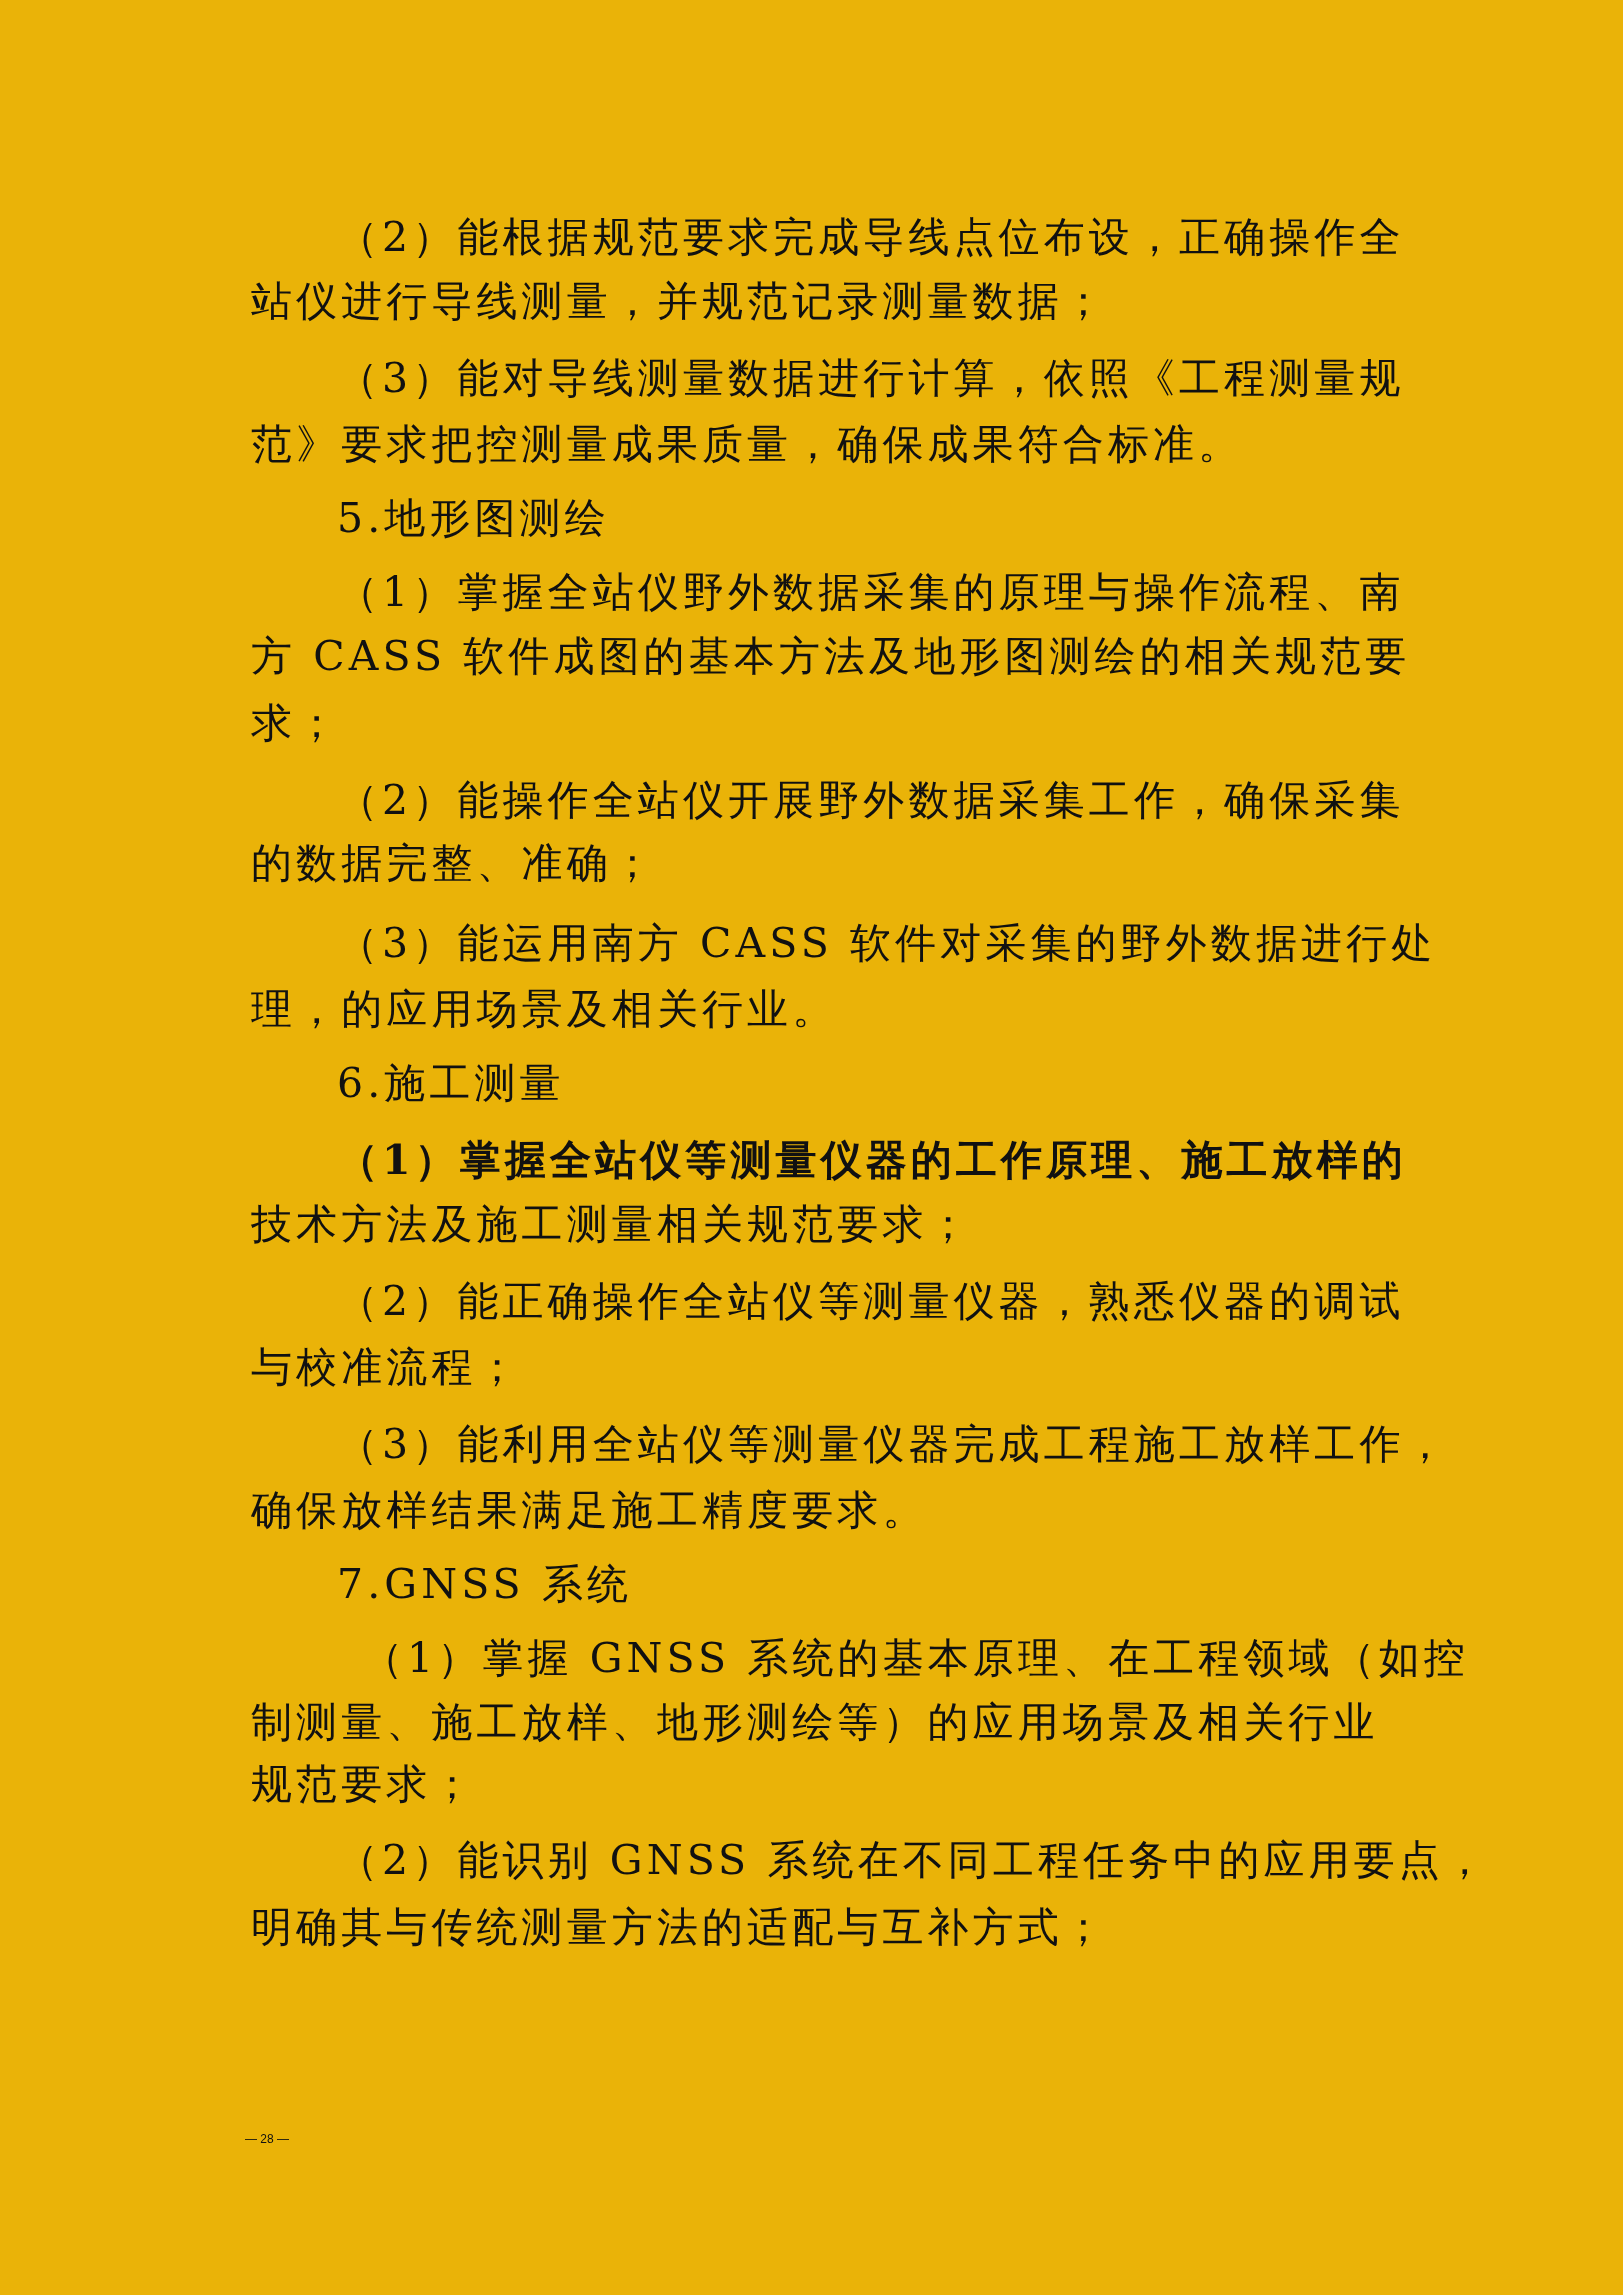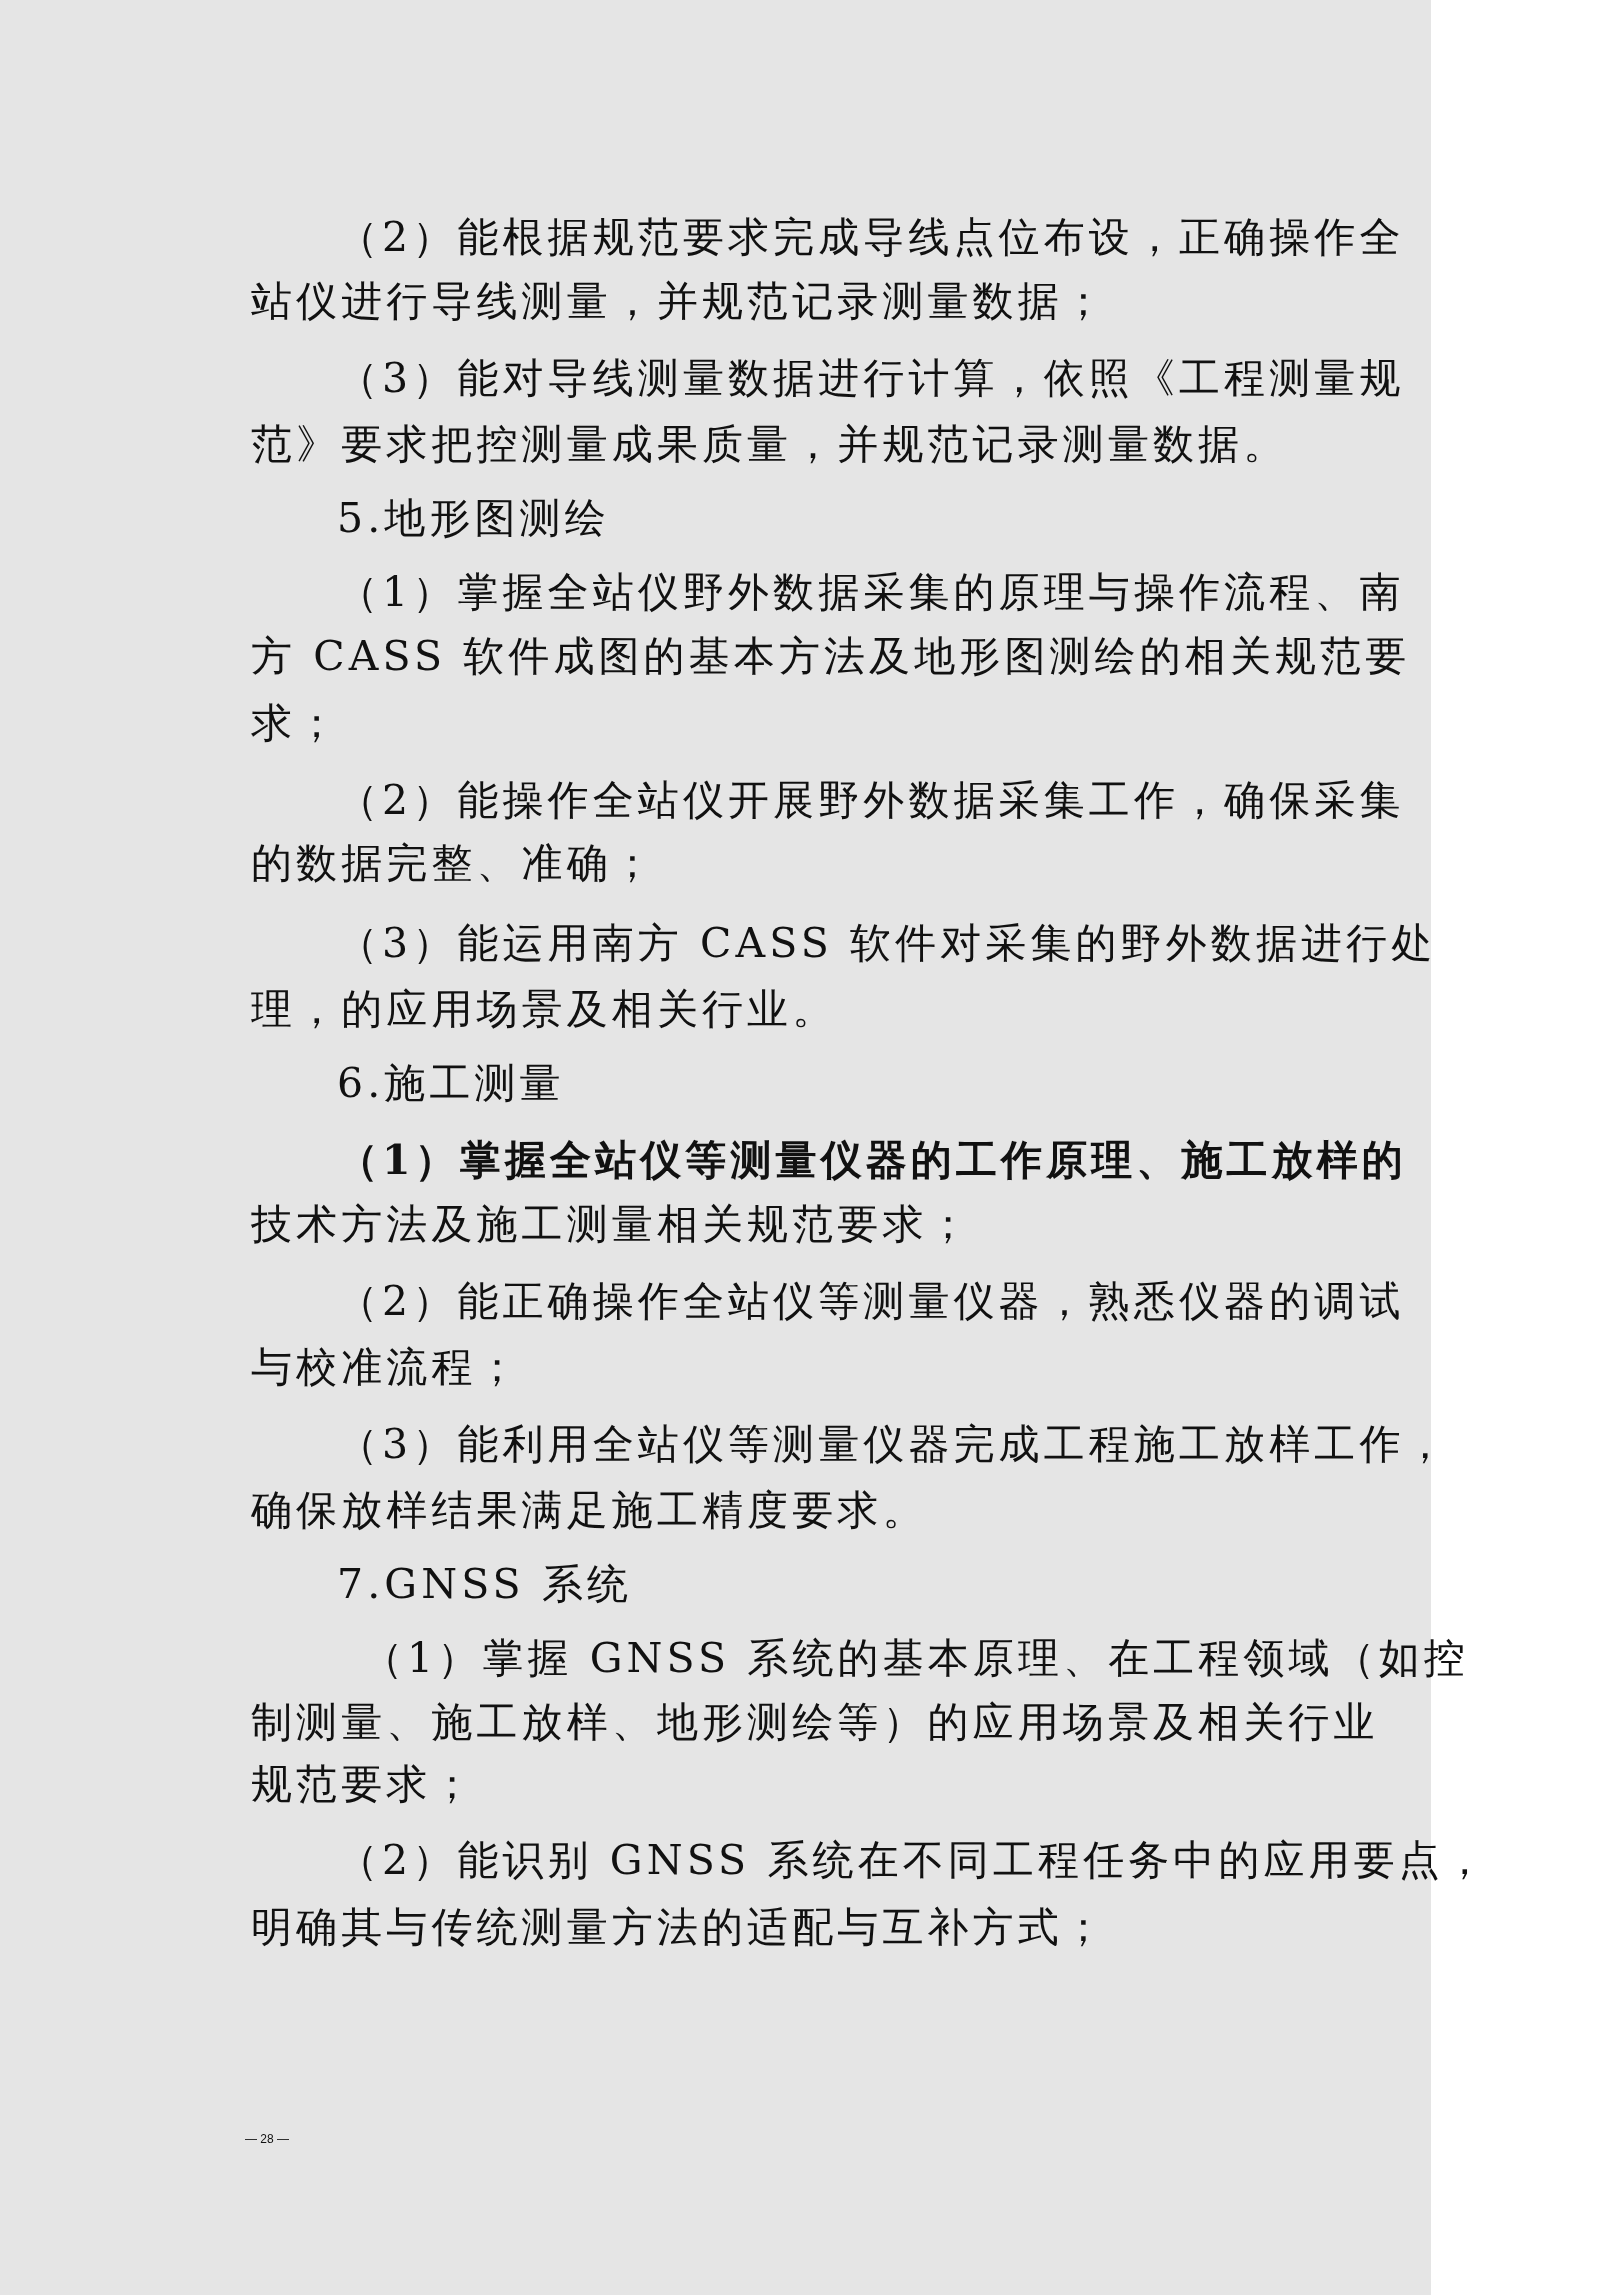--- a/index.html
+++ b/index.html
@@ -1,17 +1,17 @@
 <!DOCTYPE html>
 <html style="font-size:8.2px"><head>
   <meta charset="utf-8">
   <style>
     html, body { margin: 0; padding: 0; background: #ffffff; }
     body { width: 1623px; height: 2295px; position: relative; overflow: hidden; }
-    .page { position: absolute; left: 0; top: 0; width: 1431px; height: 2295px; background: #e5e5e5; }
+    .page { position: absolute; left: 0; top: 0; width: 1623px; height: 2295px; background: #eab308; }
     .line {
       position: absolute;
       left: 251px;
       white-space: nowrap;
       font-family: "DejaVu Serif", "Liberation Serif", serif;
       font-size: 41px;
       line-height: 51px;
       color: #111;
       letter-spacing: 4.1px;
     }
@@ -26,21 +26,21 @@
     }
   </style>
 </head>
 <body>
 
 <div class="page">
   <div id="lines">
       <div class="line indent" style="top: 212px;">（2）能根据规范要求完成导线点位布设，正确操作全</div>
       <div class="line" style="top: 276px;">站仪进行导线测量，并规范记录测量数据；</div>
       <div class="line indent" style="top: 353px;">（3）能对导线测量数据进行计算，依照《工程测量规</div>
-      <div class="line" style="top: 419px;">范》要求把控测量成果质量，并规范记录测量数据。</div>
+      <div class="line" style="top: 419px;">范》要求把控测量成果质量，确保成果符合标准。</div>
       <div class="line indent" style="top: 493px; text-align: right;">5.地形图测绘</div>
       <div class="line indent" style="top: 567px;">（1）掌握全站仪野外数据采集的原理与操作流程、南</div>
       <div class="line" style="top: 631px;">方 CASS 软件成图的基本方法及地形图测绘的相关规范要</div>
       <div class="line" style="top: 698px;">求；</div>
       <div class="line indent" style="top: 775px; text-align: center;">（2）能操作全站仪开展野外数据采集工作，确保采集</div>
       <div class="line" style="top: 838px;">的数据完整、准确；</div>
       <div class="line indent" style="top: 918px;">（3）能运用南方 CASS 软件对采集的野外数据进行处</div>
       <div class="line" style="top: 984px;">理，的应用场景及相关行业。</div>
       <div class="line indent" style="top: 1058px;">6.施工测量</div>
       <div class="line indent" style="top: 1135px; font-weight: bold;">（1）掌握全站仪等测量仪器的工作原理、施工放样的</div>

